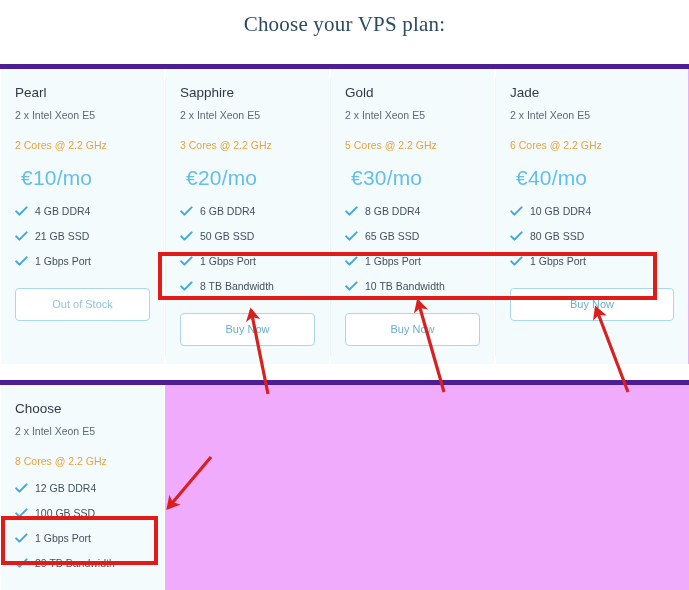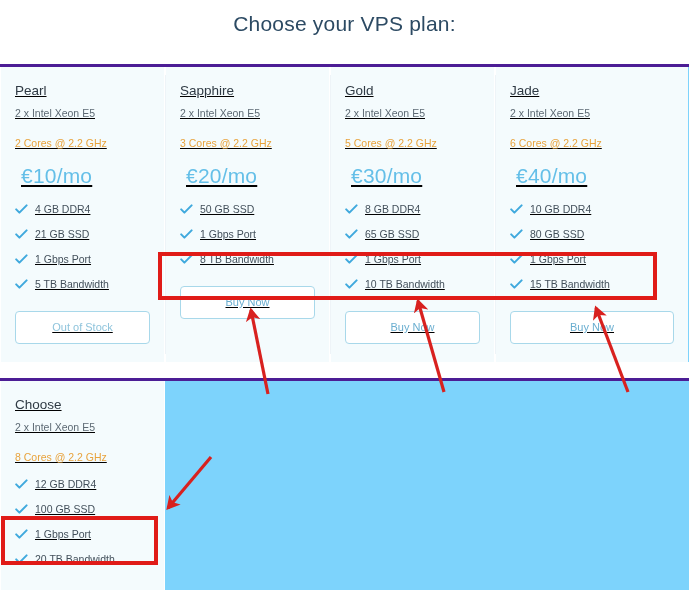--- a/index.html
+++ b/index.html
@@ -19,35 +19,35 @@
   .page-title {
     text-align: center;
     color: #2c4a63;
     font-size: 21px;
     font-weight: 400;
     letter-spacing: .2px;
     padding-top: 9px;
     margin: 0;
     height: 34px;
     line-height: 30px;
+    font-family: Liberation Serif, serif;
   }
 
   
   .plans-wrap {
     position: absolute;
     left: 0;
     top: 64px;
     width: 689px;
   }
   .plan-row {
     display: flex;
     align-items: stretch;
-    border-top: 3px solid #4c1d95;
-    background: #7dd3fc;
-    text-decoration: underline;
+    border-top: 5px solid #4c1d95;
+    background: #f0abfc;
   }
   .plan-row.row-2 {
     margin-top: 16px;
   }
   .plan-card {
     width: 165px;
     box-sizing: border-box;
     background: #f4fbfd;
     border-right: 1px solid #ffffff;
     border-left: 1px solid #ffffff;
@@ -207,47 +207,47 @@
           <span>21 GB SSD</span>
         </li>
         <li class="feature-item">
           <span class="check-icon">
               <svg width="13" height="11" viewBox="0 0 13 11">
                 <path d="M1.2 5.4 L4.4 8.6 L11.6 1.4" stroke="#3fa9dd" stroke-width="2" fill="none" stroke-linecap="round" stroke-linejoin="round"></path>
               </svg>
             </span>
           <span>1 Gbps Port</span>
         </li>
-        <li class="feature-item">
-          <span class="check-icon">
-              <svg width="13" height="11" viewBox="0 0 13 11">
-                <path d="M1.2 5.4 L4.4 8.6 L11.6 1.4" stroke="#3fa9dd" stroke-width="2" fill="none" stroke-linecap="round" stroke-linejoin="round"></path>
-              </svg>
-            </span>
-          <span>5 TB Bandwidth</span>
-        </li>
       </ul>
       <div class="btn-area">
         <button class="plan-btn is-disabled">Out of Stock</button>
       </div>
     </div>
 
     <div class="plan-card">
       <div class="divider-line"></div>
       <h2 class="plan-name">Sapphire</h2>
       <p class="plan-cpu">2 x Intel Xeon E5</p>
       <p class="plan-cores">3 Cores @ 2.2 GHz</p>
       <div class="plan-price">€20/mo</div>
       <ul class="feature-list">
         <li class="feature-item">
           <span class="check-icon">
               <svg width="13" height="11" viewBox="0 0 13 11">
                 <path d="M1.2 5.4 L4.4 8.6 L11.6 1.4" stroke="#3fa9dd" stroke-width="2" fill="none" stroke-linecap="round" stroke-linejoin="round"></path>
               </svg>
             </span>
+          <span>6 GB DDR4</span>
+        </li>
+        <li class="feature-item">
+          <span class="check-icon">
+              <svg width="13" height="11" viewBox="0 0 13 11">
+                <path d="M1.2 5.4 L4.4 8.6 L11.6 1.4" stroke="#3fa9dd" stroke-width="2" fill="none" stroke-linecap="round" stroke-linejoin="round"></path>
+              </svg>
+            </span>
           <span>50 GB SSD</span>
         </li>
         <li class="feature-item">
           <span class="check-icon">
               <svg width="13" height="11" viewBox="0 0 13 11">
                 <path d="M1.2 5.4 L4.4 8.6 L11.6 1.4" stroke="#3fa9dd" stroke-width="2" fill="none" stroke-linecap="round" stroke-linejoin="round"></path>
               </svg>
             </span>
           <span>1 Gbps Port</span>
         </li>
@@ -333,28 +333,20 @@
             </span>
           <span>80 GB SSD</span>
         </li>
         <li class="feature-item">
           <span class="check-icon">
               <svg width="13" height="11" viewBox="0 0 13 11">
                 <path d="M1.2 5.4 L4.4 8.6 L11.6 1.4" stroke="#3fa9dd" stroke-width="2" fill="none" stroke-linecap="round" stroke-linejoin="round"></path>
               </svg>
             </span>
           <span>1 Gbps Port</span>
-        </li>
-        <li class="feature-item">
-          <span class="check-icon">
-              <svg width="13" height="11" viewBox="0 0 13 11">
-                <path d="M1.2 5.4 L4.4 8.6 L11.6 1.4" stroke="#3fa9dd" stroke-width="2" fill="none" stroke-linecap="round" stroke-linejoin="round"></path>
-              </svg>
-            </span>
-          <span>15 TB Bandwidth</span>
         </li>
       </ul>
       <div class="btn-area">
         <button class="plan-btn">Buy Now</button>
       </div>
     </div>
   </div>
 
   <div class="plan-row row-2">
     <div class="plan-card card-diamond">

